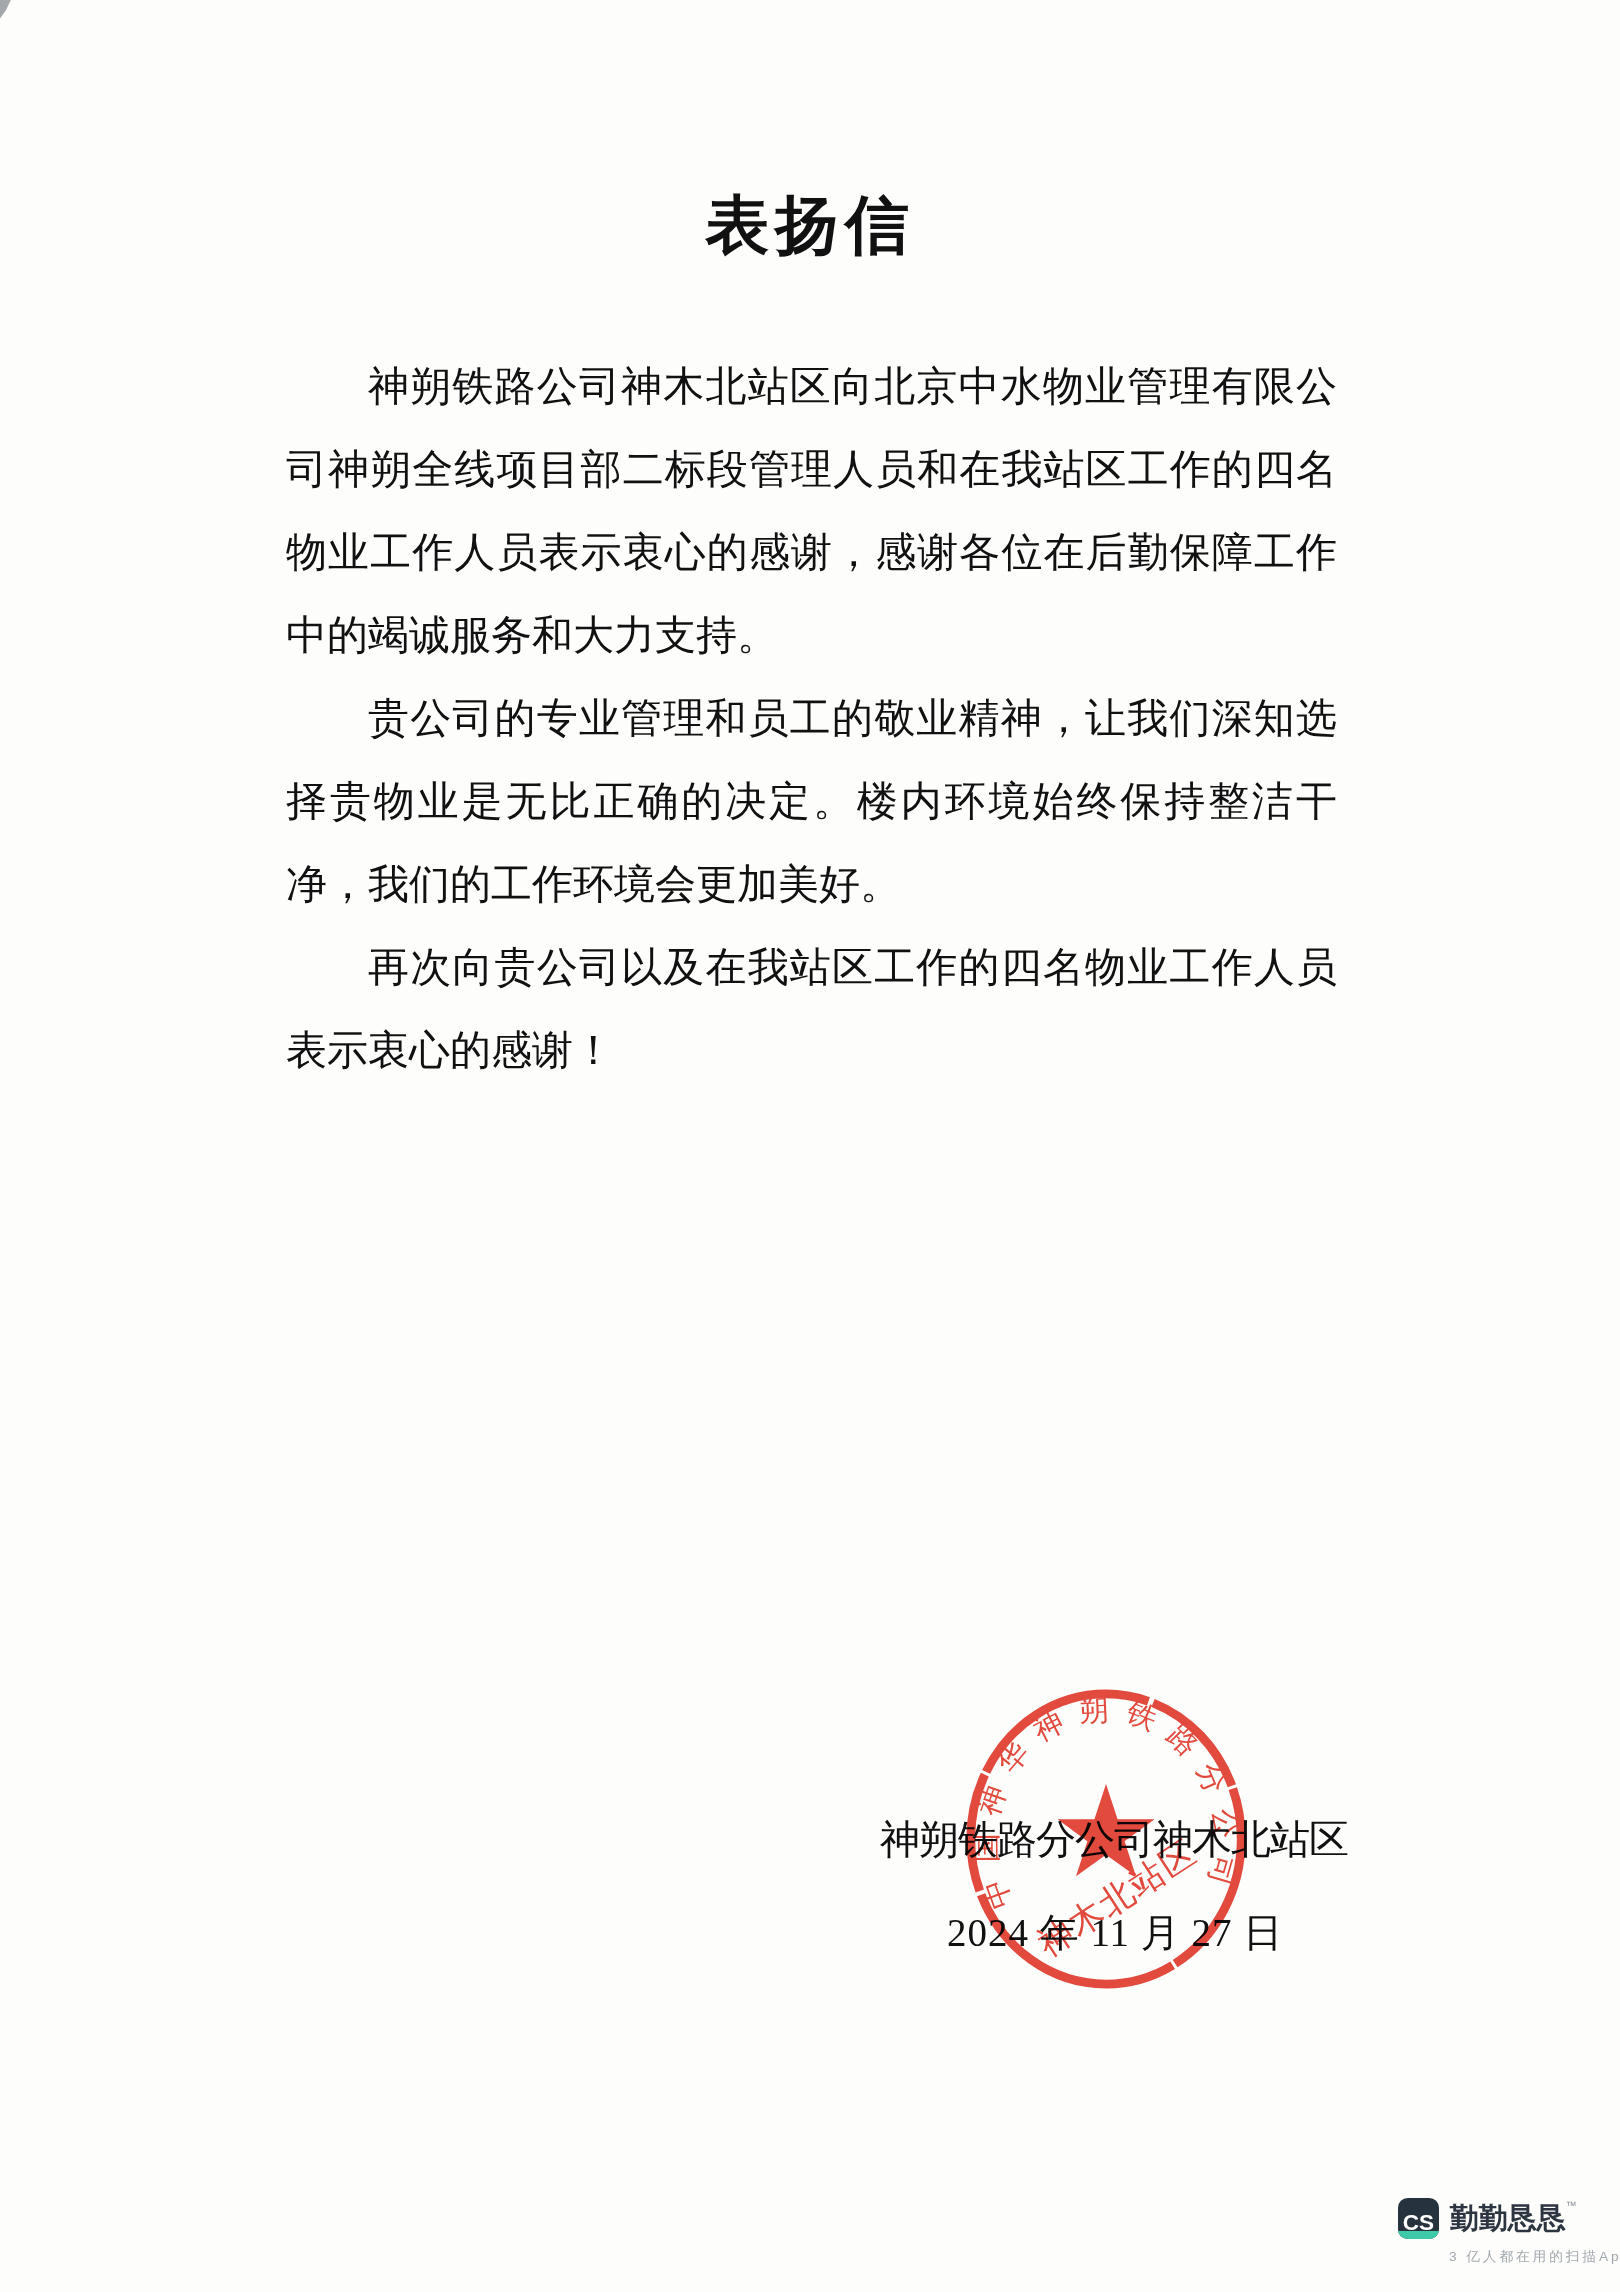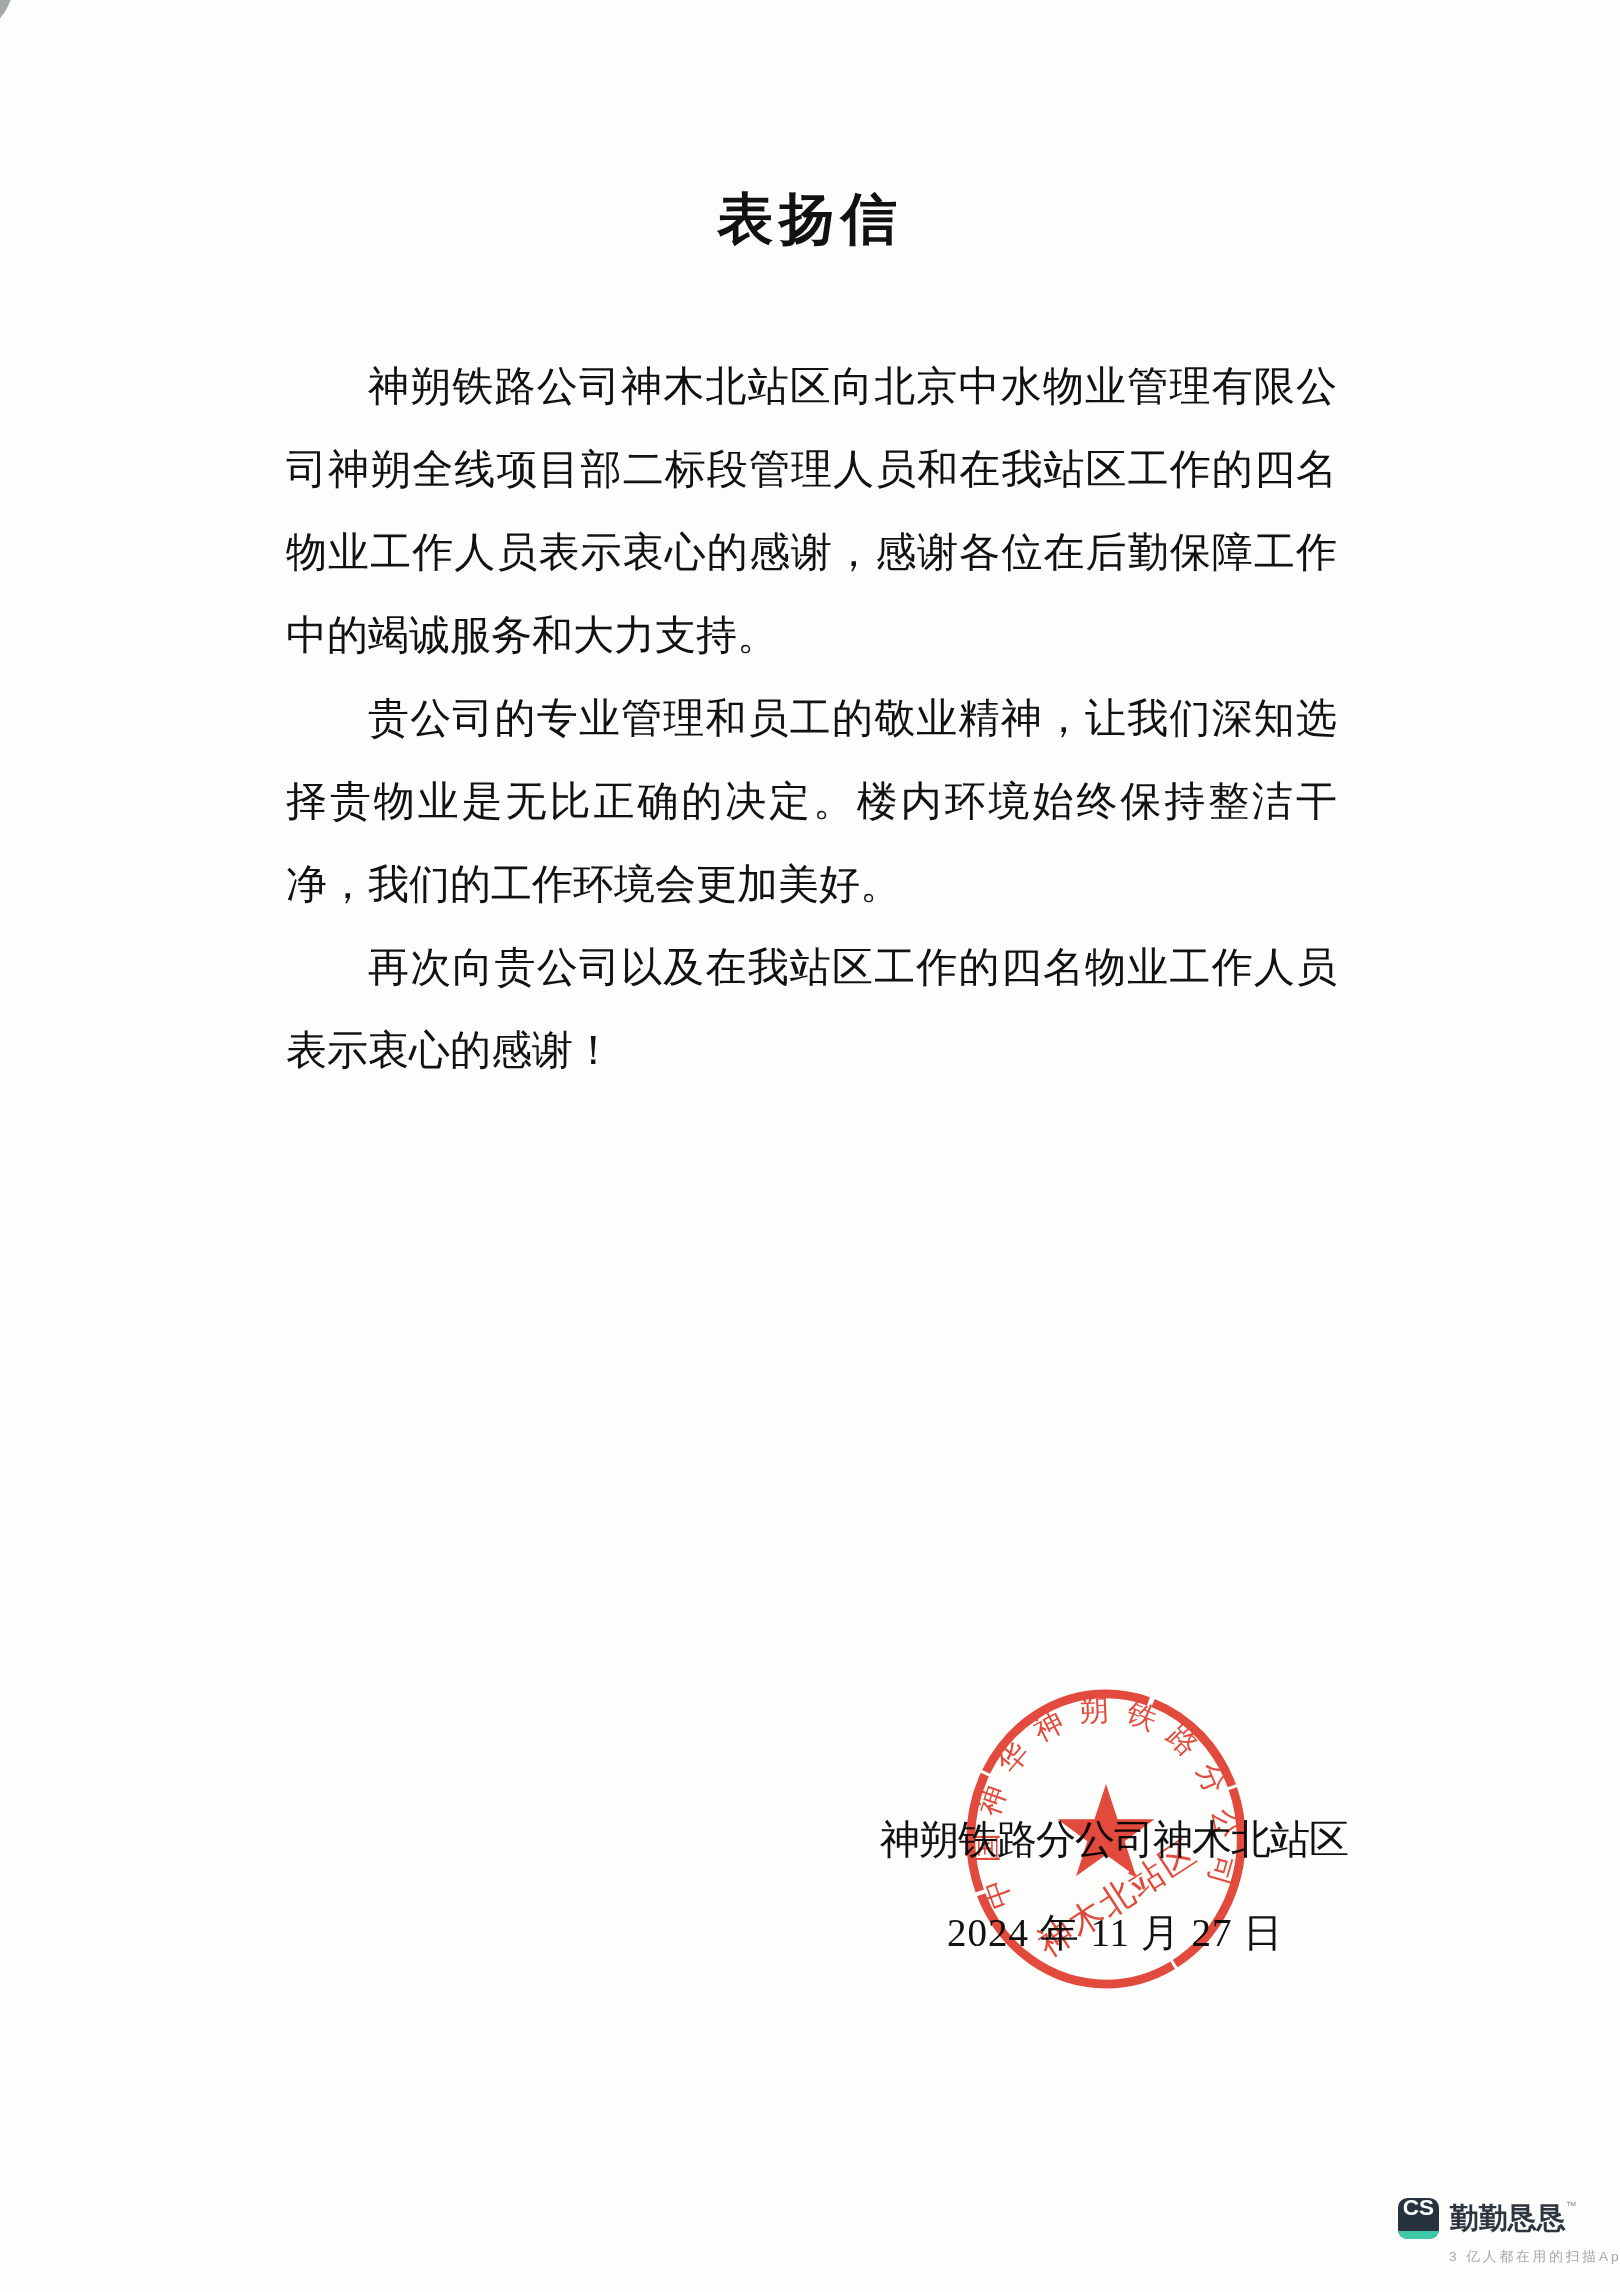--- a/index.html
+++ b/index.html
@@ -13,21 +13,21 @@
   }
   .corner-artifact{
     position:absolute;left:0;top:0;width:10.8px;height:18.6px;
     background:#8d9296;
     clip-path:polygon(0 0,100% 0,55% 55%,0 100%);
     opacity:.8;
   }
   .title{
     position:absolute;top:182px;left:0;width:1620px;
     text-align:center;
-    font-size:56px;font-weight:600;letter-spacing:5.9px;
+    font-size:64px;font-weight:600;letter-spacing:5.9px;
     margin:0;
   }
   .body-col{
     position:absolute;left:286px;top:345px;width:1051px;
     font-size:41px;line-height:83px;
     text-align:justify;text-justify:inter-ideograph;
   }
   .body-col p{margin:0;}
   .body-col p.para{text-indent:2em;}
   .sig-name{
@@ -46,21 +46,21 @@
   }
   .watermark{
     position:absolute;left:1398px;top:2198px;width:211px;
     font-family:"Liberation Sans","DejaVu Sans",sans-serif;
     z-index:2;
   }
   .wm-row{display:flex;align-items:center;gap:10.8px;}
   .wm-logo{
     width:41px;height:41px;border-radius:9.8px;
     position:relative;overflow:hidden;
-    display:flex;align-items:flex-start;justify-content:center;
+    display:flex;align-items:flex-end;justify-content:center;
     flex:0 0 auto;
   }
   .wm-logo .cs{
     color:#fff;font-weight:bold;font-size:22.5px;letter-spacing:0;
     position:relative;top:-2.9px;
   }
   .wm-logo .strip{
     position:absolute;left:0;bottom:0;width:100%;height:7.8px;
   }
   .wm-name{

